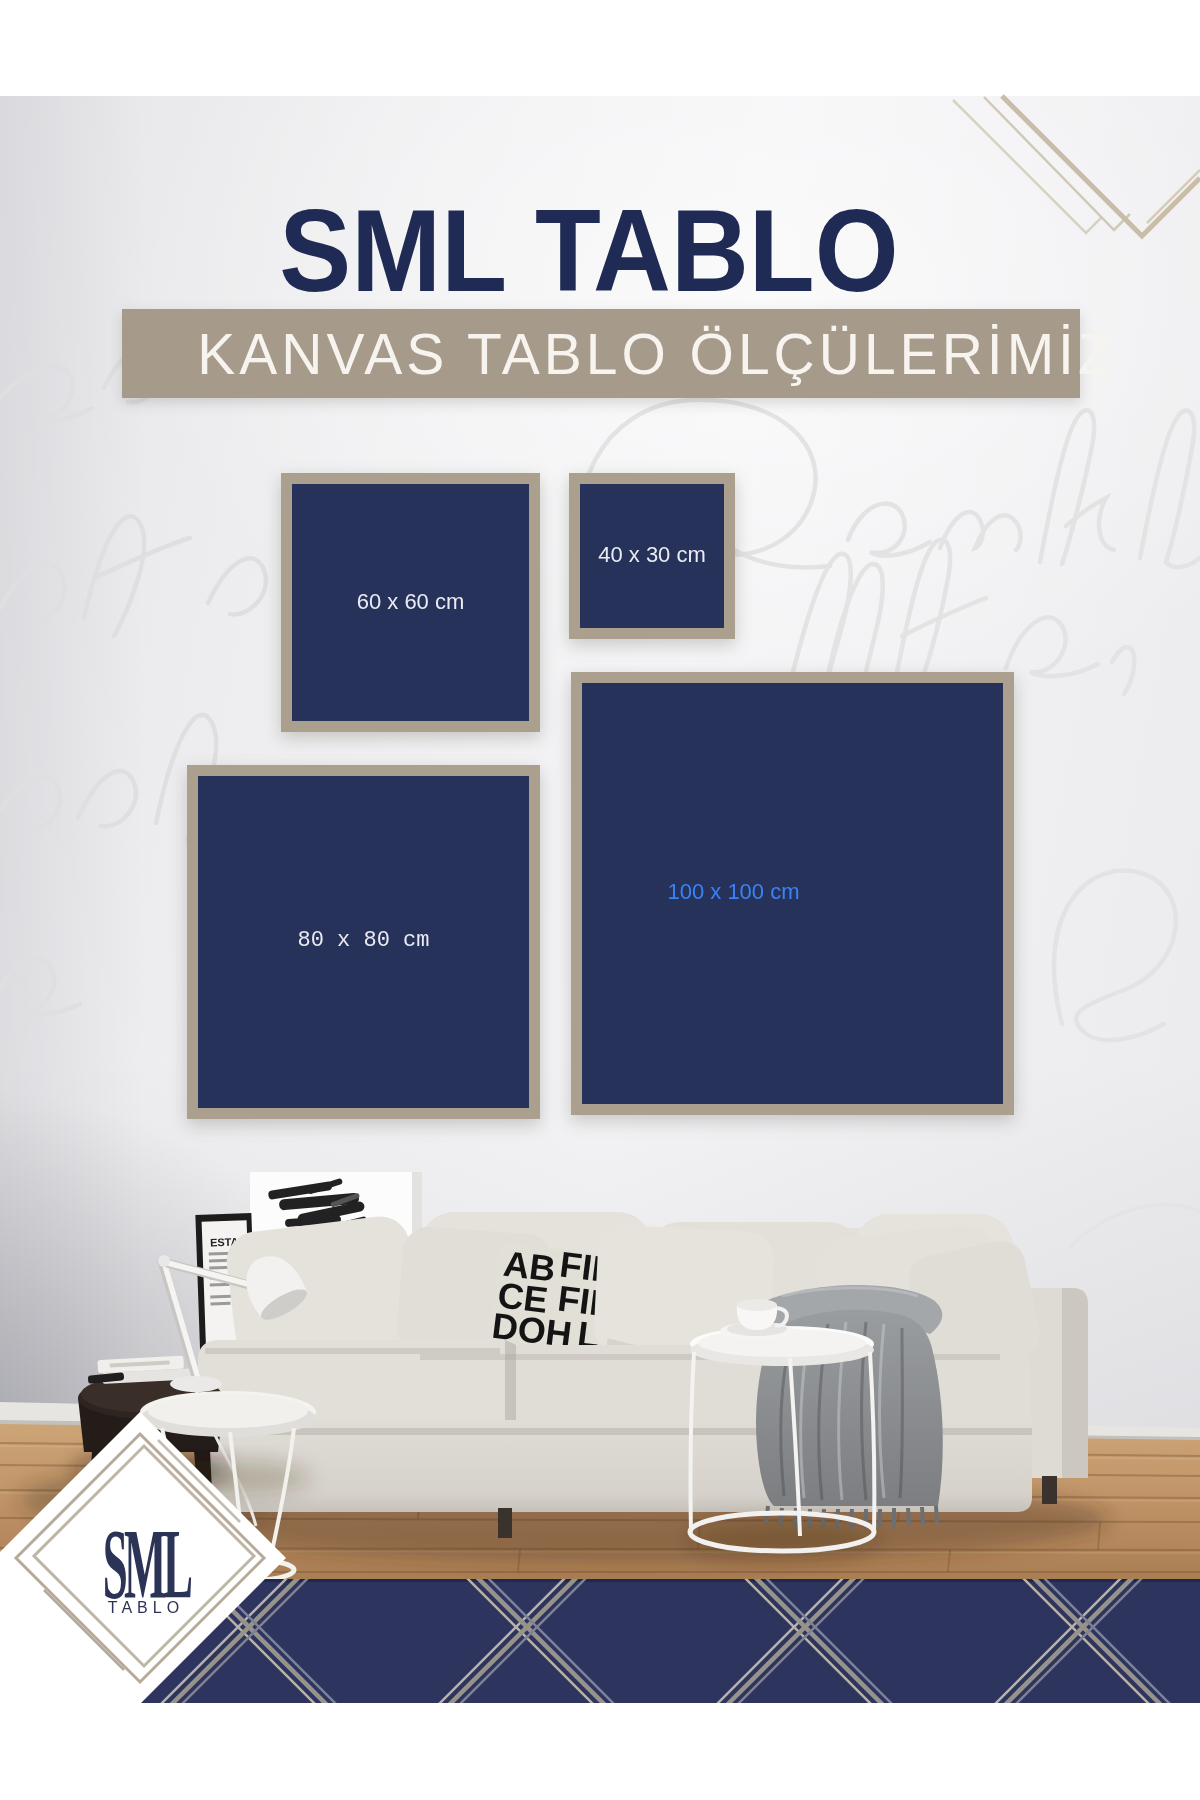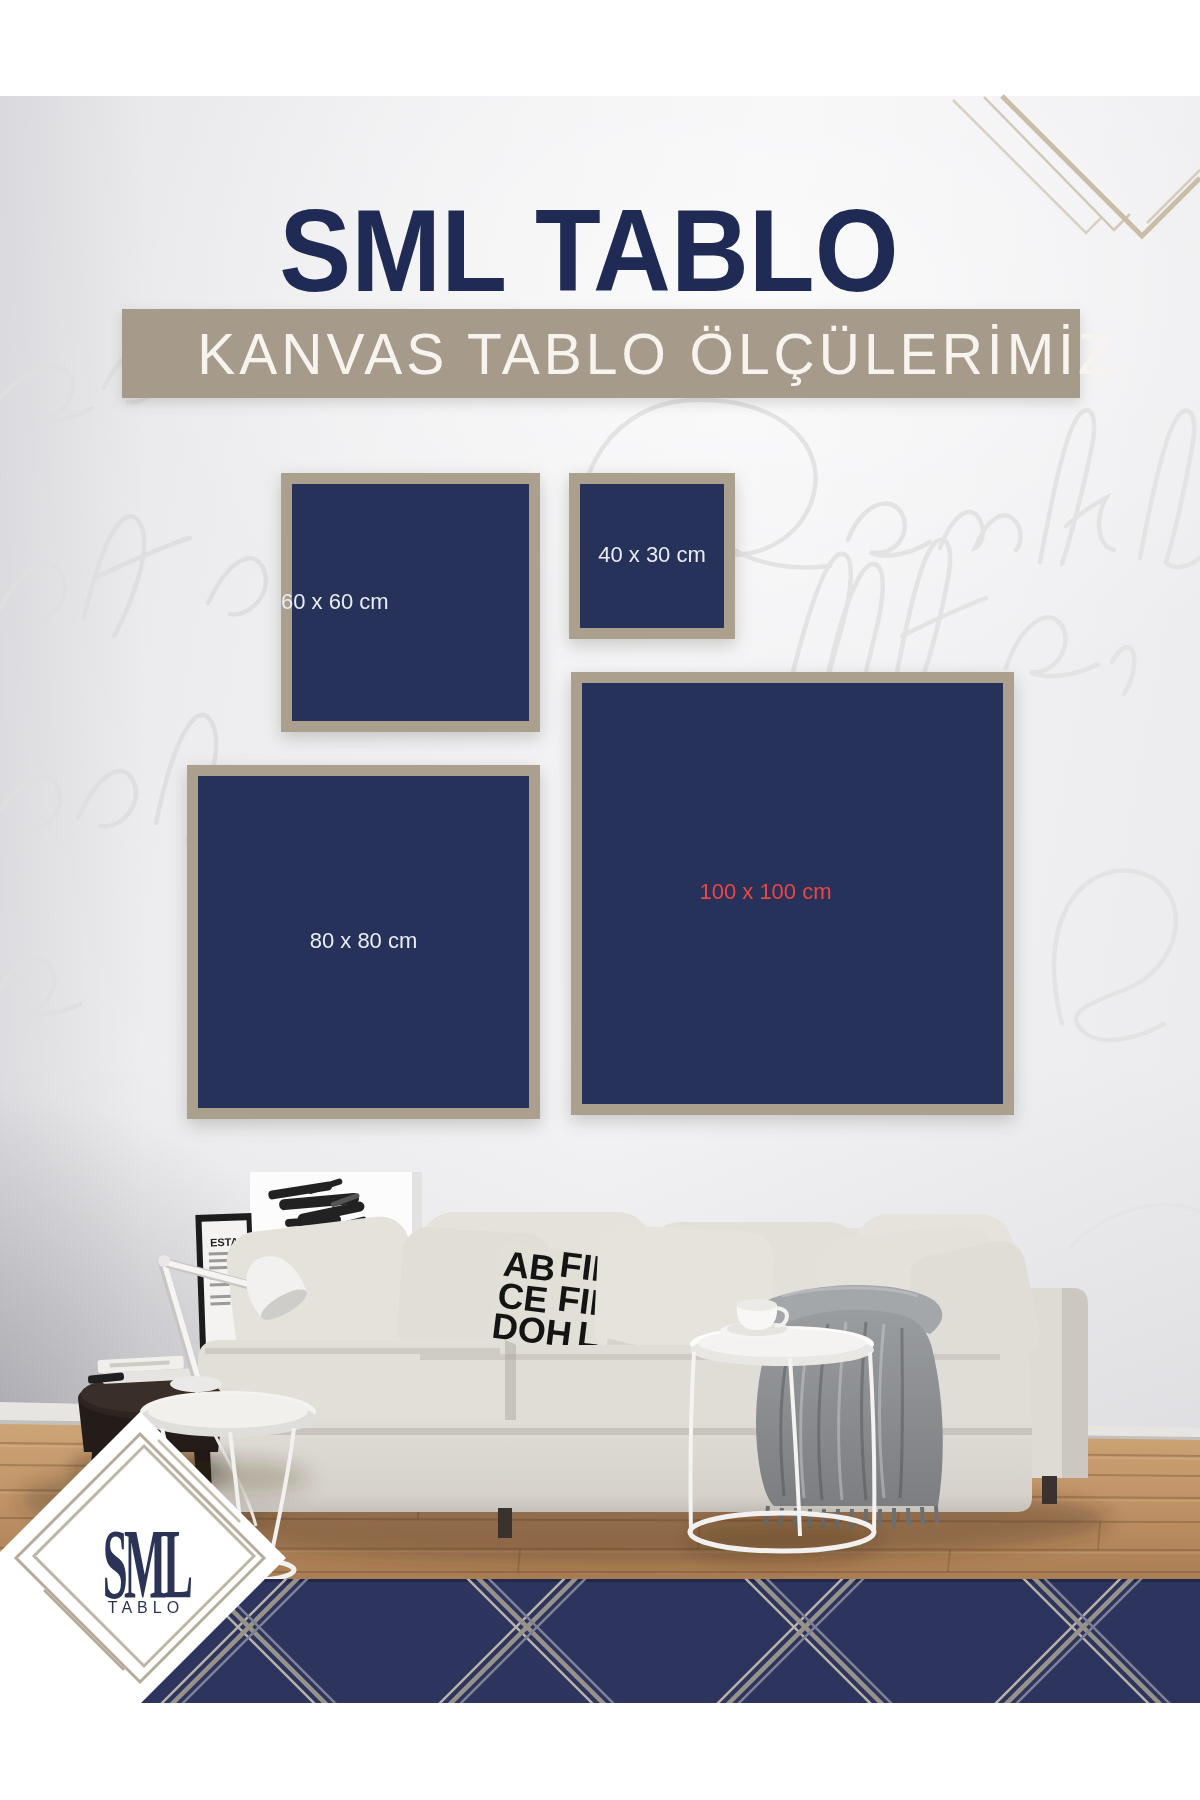--- a/index.html
+++ b/index.html
@@ -63,36 +63,36 @@
       font-weight:bold;font-size:116px;line-height:1;color:#1f2b54;">SML TABLO</div>
 
   <div class="abs" id="banner" style="left:122px;top:309px;width:958px;height:89px;background:#a69a8b;box-shadow:0 5px 12px rgba(95,90,80,0.22);"></div>
   <div class="abs" id="bannertext" style="left:122px;top:309px;width:1066px;height:89px;display:flex;
       align-items:center;justify-content:center;font-size:57px;color:#f7f4ef;letter-spacing:4px;
       white-space:nowrap;text-indent:4px;">KANVAS TABLO ÖLÇÜLERİMİZ</div>
 
   <div class="abs" style="left:281px;top:473px;width:259px;height:259px;background:#27325a;
       border:11px solid #ab9f8e;box-sizing:border-box;box-shadow:0 6px 16px rgba(95,90,80,0.28);"></div>
 
-  <div class="abs" style="left:281px;top:589px;width:259px;text-align:left;font-size:22px;color:#e9ecf2;">60 x 60 cm</div>
+  <div class="abs" style="left:281px;top:589px;width:259px;text-align:center;font-size:22px;color:#e9ecf2;">60 x 60 cm</div>
 
   <div class="abs" style="left:569px;top:473px;width:166px;height:166px;background:#27325a;
       border:11px solid #ab9f8e;box-sizing:border-box;box-shadow:0 6px 16px rgba(95,90,80,0.28);"></div>
 
   <div class="abs" style="left:569px;top:542px;width:166px;text-align:center;font-size:22px;color:#e9ecf2;">40 x 30 cm</div>
 
   <div class="abs" style="left:571px;top:672px;width:443px;height:443px;background:#27325a;
       border:11px solid #ab9f8e;box-sizing:border-box;box-shadow:0 6px 16px rgba(95,90,80,0.28);"></div>
 
-  <div class="abs" style="left:571px;top:879px;width:389px;text-align:center;font-size:22px;color:#ef4444;">100 x 100 cm</div>
+  <div class="abs" style="left:539px;top:879px;width:389px;text-align:center;font-size:22px;color:#3b82f6;">100 x 100 cm</div>
 
   <div class="abs" style="left:187px;top:765px;width:353px;height:354px;background:#27325a;
       border:11px solid #ab9f8e;box-sizing:border-box;box-shadow:0 6px 16px rgba(95,90,80,0.28);"></div>
 
-  <div class="abs" style="left:187px;top:928px;width:353px;text-align:center;font-size:22px;color:#e9ecf2;">80 x 80 cm</div>
+  <div class="abs" style="left:187px;top:928px;width:353px;text-align:center;font-size:22px;color:#e9ecf2;font-family:Liberation Mono, monospace;">80 x 80 cm</div>
 
   <svg class="abs" id="room" style="left:0;top:1100px;" width="1200" height="700" viewBox="0 1100 1200 700">
     <defs>
       <linearGradient id="wood" x1="0" y1="1406" x2="0" y2="1580" gradientUnits="userSpaceOnUse">
         <stop offset="0" stop-color="#cfa97a"></stop>
         <stop offset="0.55" stop-color="#c09367"></stop>
         <stop offset="1" stop-color="#aa7e53"></stop>
       </linearGradient>
       <linearGradient id="backg" x1="0" y1="1216" x2="0" y2="1366" gradientUnits="userSpaceOnUse">
         <stop offset="0" stop-color="#e6e3dc"></stop>

